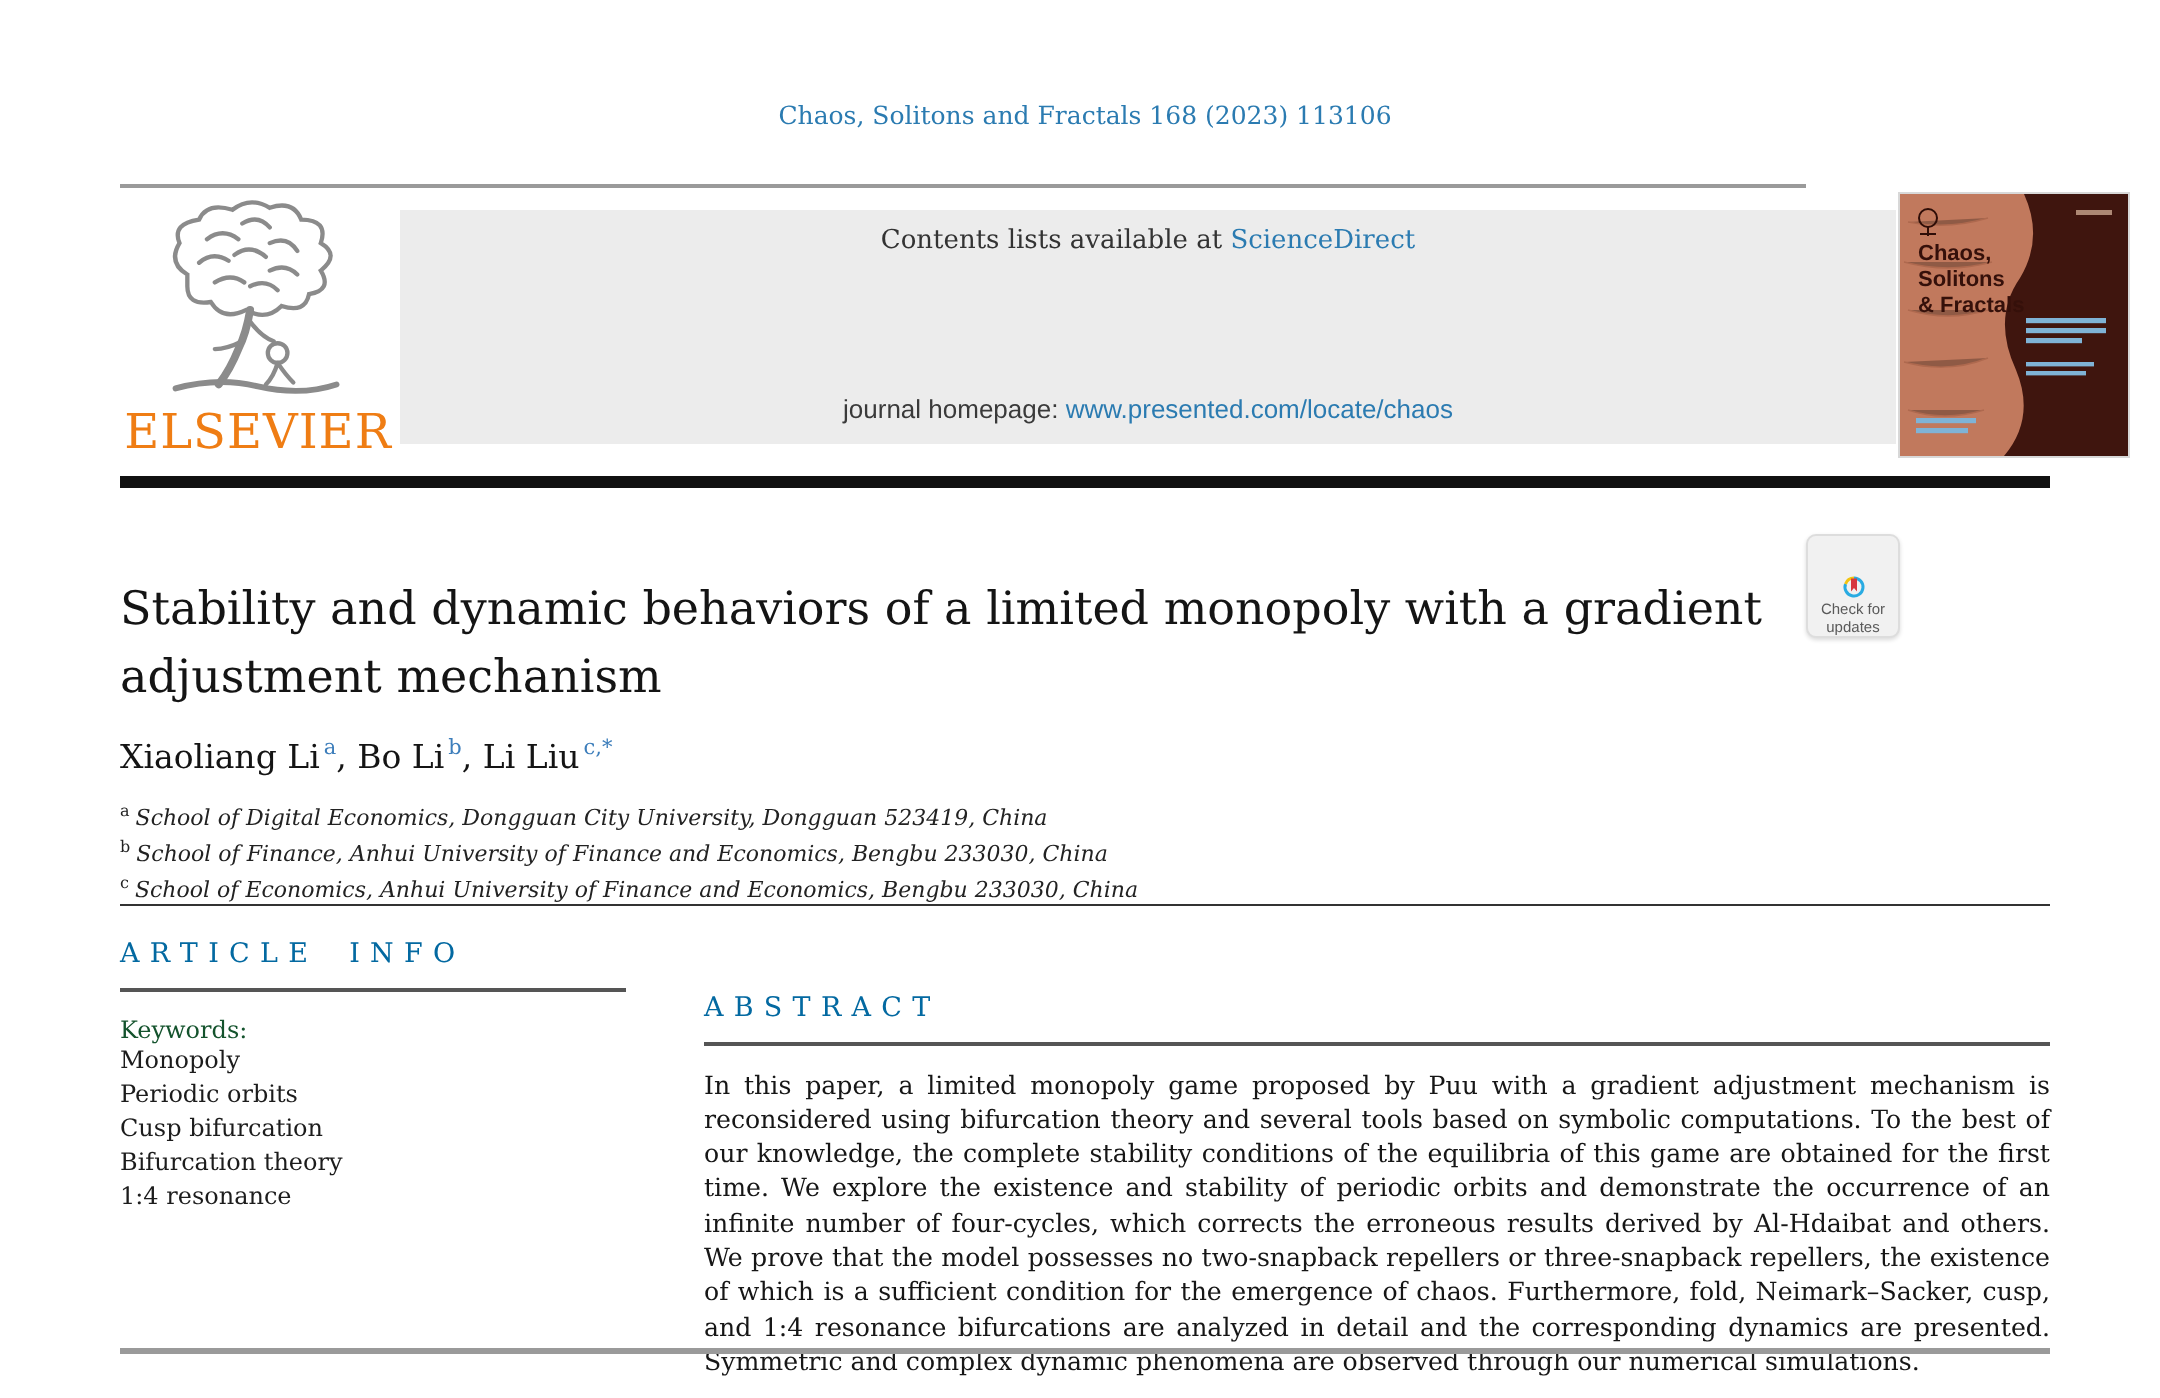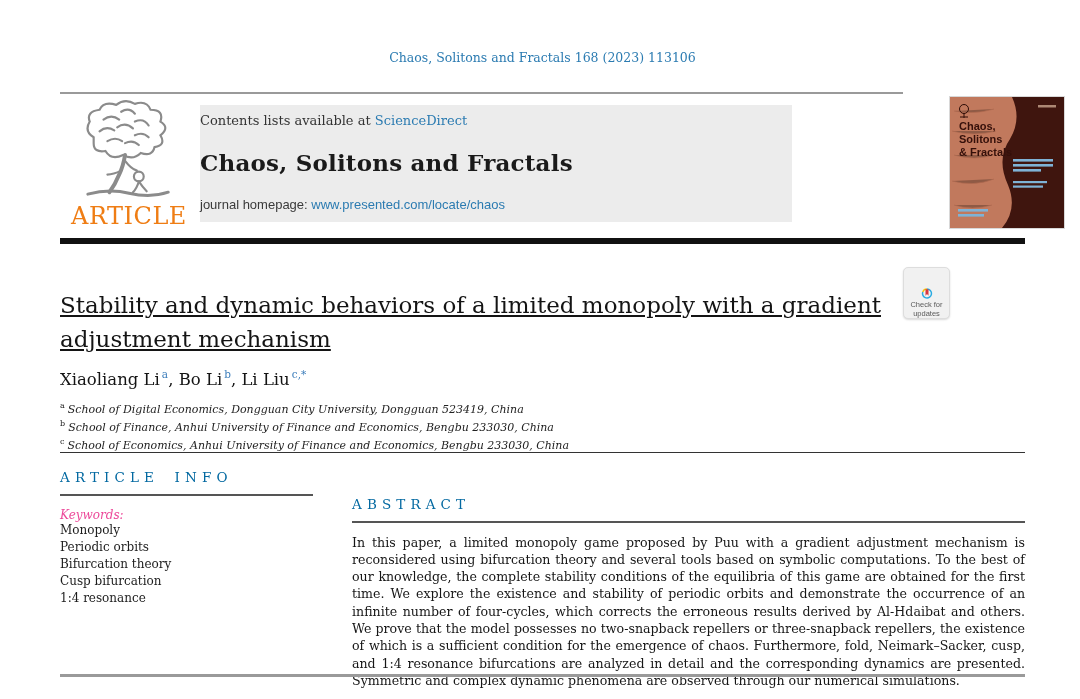--- a/index.html
+++ b/index.html
@@ -11,58 +11,58 @@
               font-size:12.5px; color:var(--link_blue,#2b7bb1); }
 
   .top-rule { position:absolute; left:60px; top:92px; width:843px; height:2px;
               background:var(--rule_gray,#9a9a9a); }
 
   .elsevier { position:absolute; left:60px; top:98px; width:138px; height:133px; }
   .elsevier svg { display:block; margin:0 auto; }
   .elsevier-word { font-size:24px; color:var(--elsevier_orange,#ef7d14); letter-spacing:0.5px;
                    text-align:center; margin-top:-2px; font-weight:400; }
 
-  .banner { position:absolute; left:200px; top:105px; width:592px; height:117px;
+  .banner { position:absolute; left:200px; top:105px; width:748px; height:117px;
             background:var(--banner_gray,#ececec); display:flex; flex-direction:column;
-            justify-content:space-between; align-items:flex-start; padding:8px 0 10px 0; }
+            justify-content:space-between; align-items:center; padding:8px 0 10px 0; }
   .contents-line { font-size:13px; color:#333; }
   .journal-title { font-size:23px; font-weight:700; color:#1a1a1a; letter-spacing:0.2px; }
   .homepage-line { font-family:"Liberation Sans","DejaVu Sans",sans-serif; font-size:13px; color:#3a3a3a; }
   .link { color:var(--link_blue,#2b7bb1); text-decoration:none; cursor:pointer; }
 
   .cover { position:absolute; left:950px; top:97px; width:114px; height:131px;
            box-shadow:0 0 0 1px #d8d8d8; cursor:pointer; }
 
   .black-bar { position:absolute; left:60px; top:238px; width:965px; height:6px;
                background:var(--bar_black,#111111); }
 
   .badge { position:absolute; left:903px; top:267px; width:47px; height:52px;
            background:#f1f1f1; border:1px solid #ddd; border-radius:5px;
            box-shadow:0 1px 2px rgba(0,0,0,0.15); cursor:pointer;
            display:flex; flex-direction:column; align-items:center; padding-top:19px; }
   .badge-text { font-family:"Liberation Sans","DejaVu Sans",sans-serif; font-size:7.5px;
                 line-height:9px; color:#5a5a5a; text-align:center; }
 
   .title { position:absolute; left:60px; top:288px; width:845px; font-size:23px;
-           line-height:34px; font-weight:400; color:#141414;text-decoration:underline; }
+           line-height:34px; font-weight:400; color:#141414; }
 
   .authors { position:absolute; left:60px; top:368px; font-size:16.5px; color:#141414; }
   .authors sup { font-size:10.5px; color:var(--sup_blue,#3d7ebb); margin-left:2px; }
 
   .affils { position:absolute; left:60px; top:399px; font-style:italic; font-size:11px;
             line-height:14.5px; color:#222; }
   .affils sup { font-size:8px; font-style:normal; margin-right:3px; color:#222; }
 
   .section-rule { position:absolute; left:60px; top:452px; width:965px; height:1px; background:#333; }
 
   .col-heading { font-size:13.5px; letter-spacing:0.38em; word-spacing:0.45em; color:#0369a1; }
   .heading-rule { height:1.5px; background:#555; margin-top:9px; }
 
   .info-col { position:absolute; left:60px; top:469px; width:253px; }
-  .kw-label { font-style:italic; font-size:12px; margin-top:12px; color:#ec4899; }
+  .kw-label { font-size:12px; margin-top:12px; color:#14532d; }
   .kw-list { list-style:none; font-size:12px; line-height:17px; color:#1c1c1c; }
 
   .abs-col { position:absolute; left:352px; top:496px; width:673px; }
   .abs-text { margin-top:11px; font-size:12.6px; line-height:17.3px; text-align:justify; color:#161616; }
 
   .bottom-rule { position:absolute; left:60px; top:674px; width:965px; height:2.5px;
                  background:var(--rule_gray,#9a9a9a); }
 </style>
 </head>
 <body>
@@ -77,28 +77,27 @@
       <g fill="none" stroke="#8b8b8b" stroke-width="2.2" stroke-linecap="round">
         <path d="M24,40 Q14,34 20,24 Q16,14 30,12 Q34,3 47,7 Q56,0 66,6 Q78,2 82,12 Q96,12 92,24 Q102,30 92,38 Q98,48 86,50 Q84,60 72,56 Q64,64 54,58 Q42,64 36,54 Q24,56 24,46 Z"></path>
         <path d="M34,22 q8,-6 16,0 M52,14 q8,-5 14,2 M66,24 q9,-4 14,4 M30,34 q7,-6 15,-1 M48,30 q8,-6 16,1 M66,38 q8,-4 14,2 M38,44 q8,-5 15,0 M56,46 q8,-4 14,2"></path>
         <path d="M56,58 Q54,70 50,78 Q46,88 40,96" stroke-width="4"></path>
         <path d="M56,64 Q62,72 68,74 M52,74 Q44,78 38,78"></path>
         <path d="M18,98 Q40,92 60,97 Q82,102 100,96" stroke-width="3"></path>
         <circle cx="70" cy="80" r="5"></circle>
         <path d="M70,85 Q68,92 64,96 M70,85 Q74,91 78,95"></path>
       </g>
     </svg>
-    <div class="elsevier-word">ARTICLE</div>
+    <div class="elsevier-word">ELSEVIER</div>
   </div>
 
   <div class="banner">
     <div class="contents-line">
       <span>Contents lists available at </span><a class="link">ScienceDirect</a>
     </div>
-    <div class="journal-title">Chaos, Solitons and Fractals</div>
     <div class="homepage-line">
       <span>journal homepage: </span><a class="link">www.presented.com/locate/chaos</a>
     </div>
   </div>
 
   <div class="cover">
     <svg width="114" height="131" viewBox="0 0 114 131">
       <rect x="0" y="0" width="114" height="131" fill="#C1795D"></rect>
       <path d="M62,0 L114,0 L114,131 L52,131 Q68,112 58,88 Q46,62 60,42 Q72,22 62,0 Z" fill="#3F150E"></path>
       <g opacity="0.25" stroke="#7a3a24" stroke-width="0.7">
@@ -156,22 +155,22 @@
 
   <div class="section-rule"></div>
 
   <div class="info-col">
     <div class="col-heading">ARTICLE INFO</div>
     <div class="heading-rule"></div>
     <div class="kw-label">Keywords:</div>
     <ul class="kw-list">
       <li>Monopoly</li>
       <li>Periodic orbits</li>
+      <li>Cusp bifurcation</li>
       <li>Bifurcation theory</li>
-      <li>Cusp bifurcation</li>
       <li>1:4 resonance</li>
     </ul>
   </div>
 
   <div class="abs-col">
     <div class="col-heading">ABSTRACT</div>
     <div class="heading-rule"></div>
     <p class="abs-text">In this paper, a limited monopoly game proposed by Puu with a gradient adjustment mechanism is reconsidered using bifurcation theory and several tools based on symbolic computations. To the best of our knowledge, the complete stability conditions of the equilibria of this game are obtained for the first time. We explore the existence and stability of periodic orbits and demonstrate the occurrence of an infinite number of four-cycles, which corrects the erroneous results derived by Al-Hdaibat and others. We prove that the model possesses no two-snapback repellers or three-snapback repellers, the existence of which is a sufficient condition for the emergence of chaos. Furthermore, fold, Neimark–Sacker, cusp, and 1:4 resonance bifurcations are analyzed in detail and the corresponding dynamics are presented. Symmetric and complex dynamic phenomena are observed through our numerical simulations.</p>
   </div>
 

